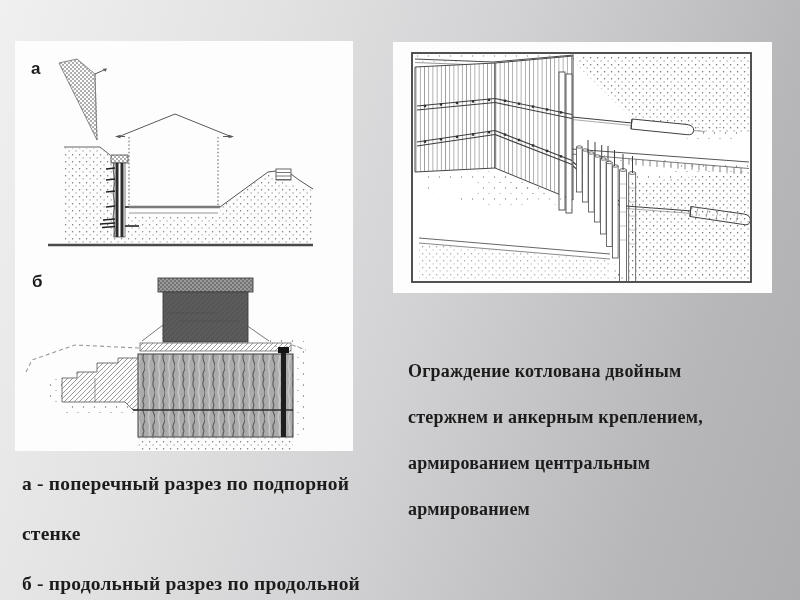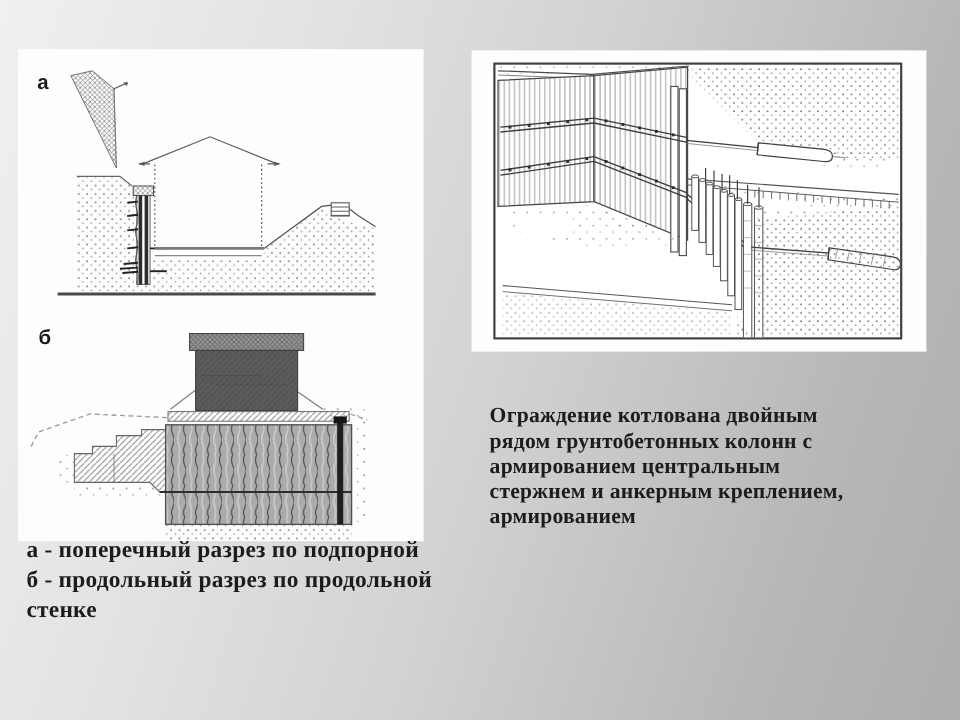--- a/index.html
+++ b/index.html
@@ -9,21 +9,21 @@
     font-family:"Liberation Serif", serif;
   }
   .panel { position:absolute; background:#fdfdfd; }
   .panel-left  { left:15px; top:41px; width:338px; height:410px; }
   .panel-right { left:393px; top:42px; width:379px; height:251px; }
   .panel svg { display:block; }
   svg text { font-family:"Liberation Sans", sans-serif; font-weight:600; font-size:17px; fill:#1a1a1a; }
   .caption { position:absolute; font-weight:bold; color:#1c1c1c; letter-spacing:0.2px; }
   .caption-left  { left:22px;  top:446px; font-size:19.5px; line-height:25px; }
   .caption-right { left:408px; top:336px; font-size:18px;   line-height:21px; }
-  .cap-line { white-space:nowrap; }
+  .cap-line { white-space:nowrap;margin-top:25px; }
 </style>
 </head>
 <body>
 
 <div class="slide">
 
   <div class="panel panel-left">
     <svg width="338" height="410" viewBox="0 0 338 410">
       <defs>
         <pattern id="pCross" width="4" height="4" patternUnits="userSpaceOnUse">
@@ -286,25 +286,24 @@
           <path d="M26,196 L217,212" stroke="#555" stroke-width="0.9" fill="none"></path>
           <path d="M26,201 L217,217" stroke="#555" stroke-width="0.7" fill="none"></path>
           <path d="M26,202 L217,218 L217,239 L26,239 Z" fill="url(#rStip)" opacity="0.6"></path>
         </g>
       </g>
     </svg>
   </div>
 
   <div class="caption caption-left">
     <div class="cap-line">а - поперечный разрез по подпорной</div>
+    <div class="cap-line">стенке</div>
     <div class="cap-line">б - продольный разрез по продольной</div>
-    <div class="cap-line">стенке</div>
   </div>
 
   <div class="caption caption-right">
     <div class="cap-line">Ограждение котлована двойным</div>
-    <div class="cap-line">рядом грунтобетонных колонн с</div>
+    <div class="cap-line">стержнем и анкерным креплением,</div>
     <div class="cap-line">армированием центральным</div>
-    <div class="cap-line">стержнем и анкерным креплением,</div>
     <div class="cap-line">армированием</div>
   </div>
 
 </div>
 
 </body></html>

